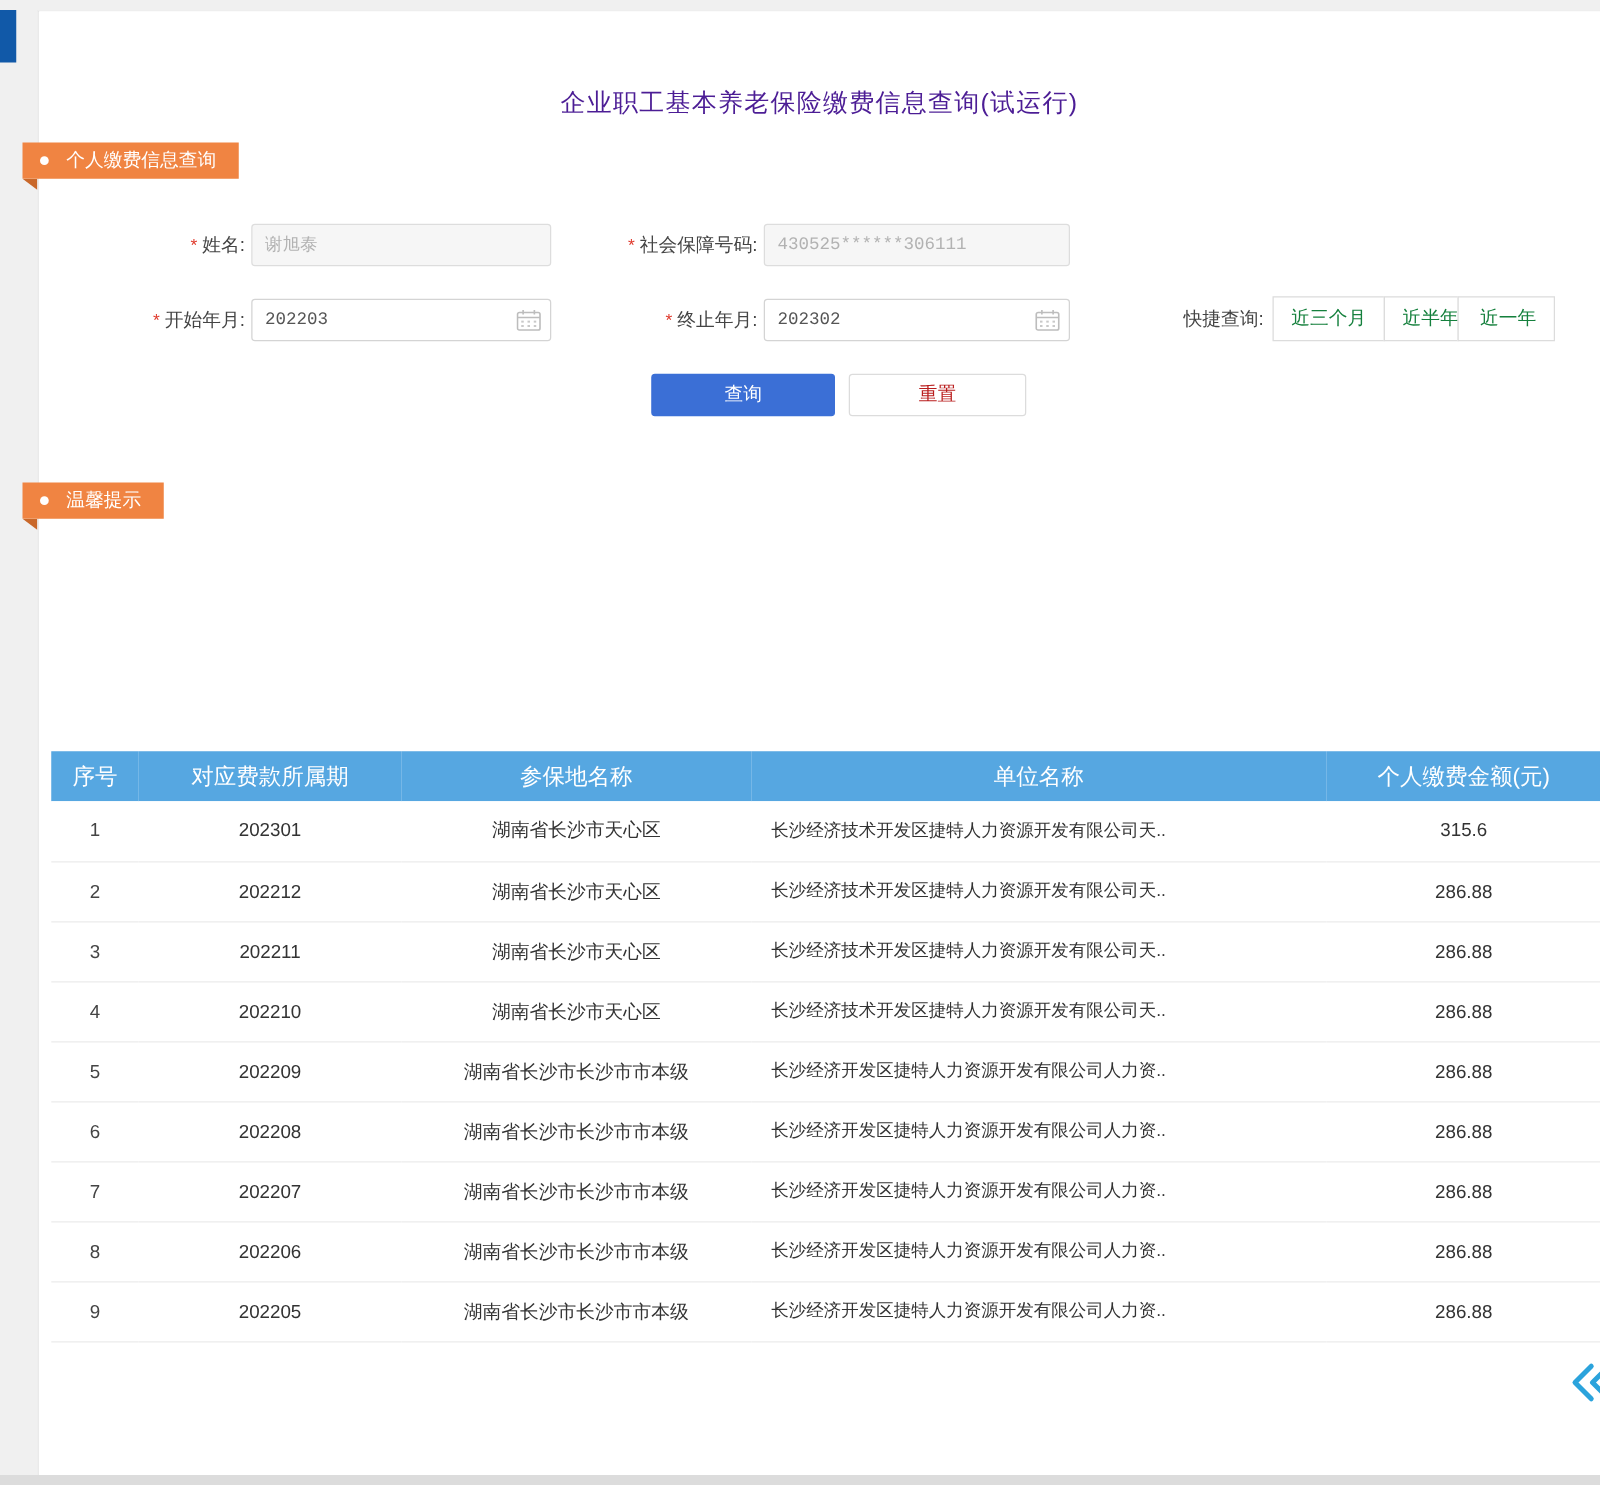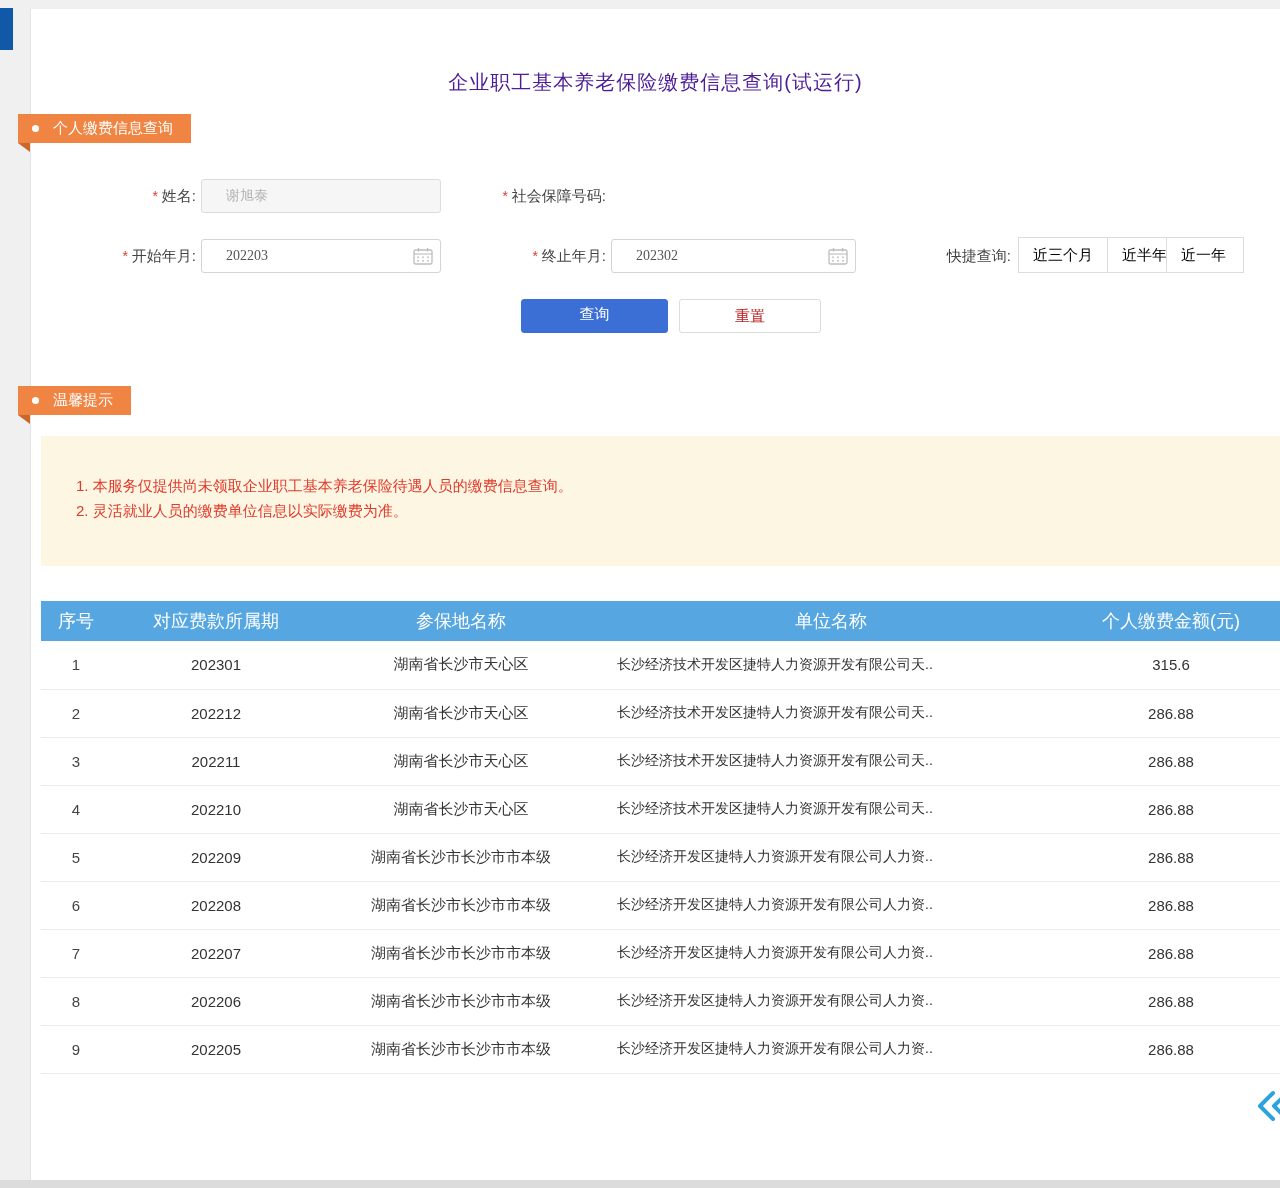--- a/index.html
+++ b/index.html
@@ -47,40 +47,40 @@
   .ribbon.r2 { top:386px; }
 
   
   .field-label {
     position:absolute; font-size:15px; color:#444; text-align:right;
     line-height:20px; white-space:nowrap;
   }
   .star { color:#e03c2f; margin-right:4px; font-size:14px; }
   .tb {
     position:absolute; height:34px; border:1px solid #d4d4d4; border-radius:3px;
-    background:#fff; font-size:14px; color:#555; padding:0 24px;
-    font-family:Liberation Serif, serif; outline:none; width:100%;
+    background:#fff; font-size:14px; color:#555; padding:0 10px;
+    font-family:Liberation Mono, monospace; outline:none; width:100%;
   }
   .tb.disabled { background:#f6f6f6; border-color:#ddd; color:#b2b2b2; }
   .input-wrap { position:absolute; height:34px; }
   .input-wrap input { position:static; height:100%; }
   .cal-icon {
     position:absolute; right:8px; top:8px; width:20px; height:18px; cursor:pointer;
   }
   .quick-group { position:absolute; display:flex; }
   .quick-btn {
-    height:36px; background:#fff; border:1px solid #dcdcdc; color:#000000;
-    font-size:15px; text-align:left; line-height:34px; margin-left:-1px;
+    height:36px; background:#fff; border:1px solid #dcdcdc; color:#15803d;
+    font-size:15px; text-align:right; line-height:34px; margin-left:-1px;
     cursor:pointer; white-space:nowrap; padding:0 14px;
   }
   .btn {
     position:absolute; height:34px; border-radius:3px; font-size:15px;
     text-align:center; line-height:32px; cursor:pointer;
   }
-  .btn-primary { background:#3b6fd6; border:1px solid #3b6fd6; color:#fff;font-family:Liberation Mono, monospace; }
+  .btn-primary { background:#3b6fd6; border:1px solid #3b6fd6; color:#fff; }
   .btn-plain { background:#fff; border:1px solid #dcdcdc; color:#b91c1c; }
 
   
   .notice {
     position:absolute; left:10px; top:427px; width:1240px; height:130px;
     background:#fdf6e2; padding:37px 20px 0 35px;
   }
   .notice p { font-size:15px; line-height:25px; color:#e0392b; }
 
   
@@ -115,20 +115,23 @@
 
   <div class="field-label" style="left:40px;top:177px;width:125px;">
     <span class="star">*</span><span>姓名:</span>
   </div>
   <div class="input-wrap" style="left:170px;top:170px;width:240px;">
     <input class="tb disabled" type="text" disabled="" value="谢旭泰" style="">
   </div>
 
   <div class="field-label" style="left:400px;top:177px;width:175px;">
     <span class="star">*</span><span>社会保障号码:</span>
+  </div>
+  <div class="input-wrap" style="left:580px;top:170px;width:245px;">
+    <input class="tb disabled" type="text" disabled="" value="430525******306111" style="">
   </div>
 
   <div class="field-label" style="left:40px;top:237px;width:125px;">
     <span class="star">*</span><span>开始年月:</span>
   </div>
   <div class="input-wrap" style="left:170px;top:230px;width:240px;">
     <input class="tb" type="text" value="202203" style="">
     <span class="cal-icon">
       <svg width="20" height="18" viewBox="0 0 20 18">
         <rect x="1" y="3" width="18" height="14" rx="1.5" fill="none" stroke="#bdbdbd" stroke-width="1.3"></rect>
@@ -171,24 +174,20 @@
   </div>
   <div class="quick-group" style="left:988px;top:228px;">
     <div class="quick-btn" style="width:90px;">近三个月</div>
     <div class="quick-btn" style="width:60px;">近半年</div>
     <div class="quick-btn" style="width:78px;">近一年</div>
   </div>
 
   <div class="btn btn-primary" style="left:490px;top:290px;width:147px;">查询</div>
   <div class="btn btn-plain" style="left:648px;top:290px;width:142px;">重置</div>
 
-  <div class="notice">
-    <p>1. 本服务仅提供尚未领取企业职工基本养老保险待遇人员的缴费信息查询。</p>
-    <p>2. 灵活就业人员的缴费单位信息以实际缴费为准。</p>
-  </div>
 
   <table class="grid">
     <colgroup>
       <col style="width:70px">
         <col style="width:210px">
         <col style="width:280px">
         <col style="width:460px">
         <col style="width:220px">
     </colgroup>
     <thead>

